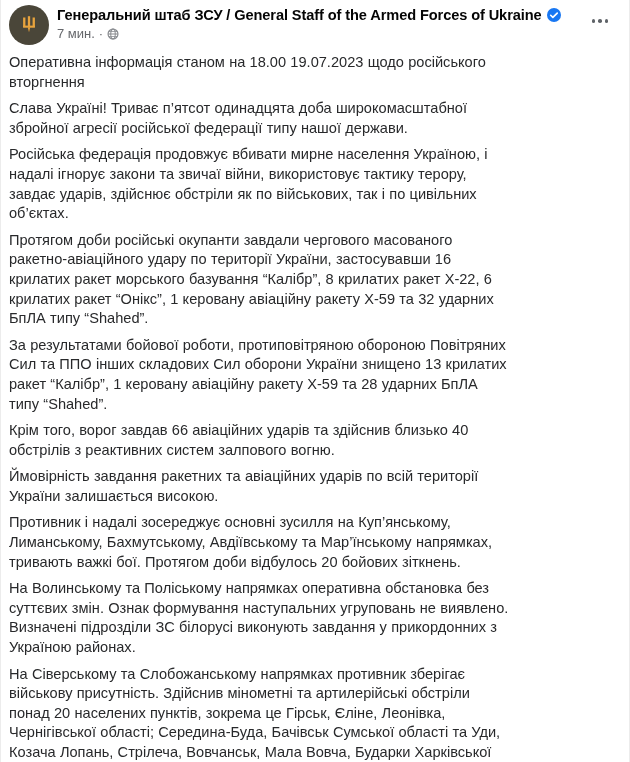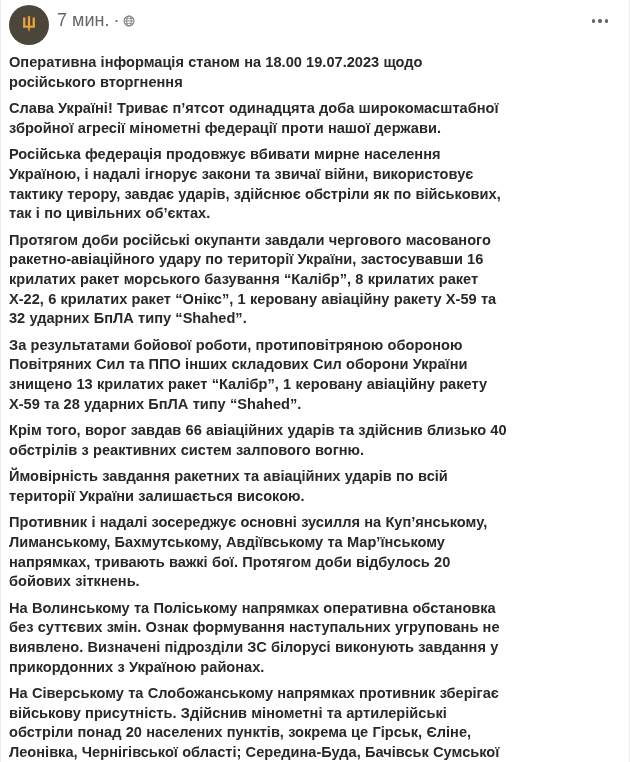--- a/index.html
+++ b/index.html
@@ -58,21 +58,21 @@
     width: 14px;
     height: 14px;
     flex: 0 0 14px;
     display: inline-flex;
   }
   .meta-row {
     display: flex;
     align-items: center;
     gap: 4px;
     margin-top: 3px;
-    font-size: 18px;
+    font-size: 13px;
     color: #65676b;
   }
   .meta-sep { color: #65676b; }
   .globe-icon { display: inline-flex; margin-top: 1px; }
   .menu-button {
     position: absolute;
     top: 12px;
     right: 14px;
     width: 30px;
     height: 18px;
@@ -92,21 +92,20 @@
   
   .post-body {
     padding: 5px 118px 10px 8px;
   }
   .post-body p {
     margin: 0;
     font-size: 14.6px;
     line-height: 19.6px;
     color: #28292b;
     word-spacing: 0.2px;
-    font-weight: bold;
   }
   .post-body p + p { margin-top: 7px; }
 </style>
 </head>
 <body>
 
 <div class="post-card">
 
   <div class="post-header">
 
@@ -118,20 +117,29 @@
             <rect x="10.85" y="3.2" width="2.3" height="11.4"></rect>
             <rect x="15.6" y="4.5" width="2.3" height="9.6"></rect>
             <rect x="6.1" y="12.6" width="11.8" height="2.1"></rect>
             <polygon points="10.85,14.7 13.15,14.7 12,19.2"></polygon>
           </g>
         </svg>
       </span>
     </div>
 
     <div class="header-texts">
+      <div class="author-row">
+        <span class="author-name">Генеральний штаб ЗСУ / General Staff of the Armed Forces of Ukraine</span>
+        <span class="verified-badge">
+          <svg width="14" height="14" viewBox="0 0 16 16">
+            <circle cx="8" cy="8" r="8" fill="#1877f2"></circle>
+            <path d="M4.2 8.3l2.5 2.5 5-5" stroke="#ffffff" stroke-width="1.9" fill="none" stroke-linecap="round" stroke-linejoin="round"></path>
+          </svg>
+        </span>
+      </div>
       <div class="meta-row">
         <span>7 мин.</span>
         <span class="meta-sep">·</span>
         <span class="globe-icon">
           <svg width="12" height="12" viewBox="0 0 16 16">
             <circle cx="8" cy="8" r="6.6" fill="none" stroke="#8a8d91" stroke-width="1.6"></circle>
             <ellipse cx="8" cy="8" rx="3" ry="6.6" fill="none" stroke="#8a8d91" stroke-width="1.4"></ellipse>
             <line x1="1.4" y1="8" x2="14.6" y2="8" stroke="#8a8d91" stroke-width="1.4"></line>
             <line x1="2.2" y1="4.6" x2="13.8" y2="4.6" stroke="#8a8d91" stroke-width="1.1"></line>
             <line x1="2.2" y1="11.4" x2="13.8" y2="11.4" stroke="#8a8d91" stroke-width="1.1"></line>
@@ -142,21 +150,21 @@
 
     <div class="menu-button">
       <i></i>
         <i></i>
         <i></i>
     </div>
   </div>
 
   <div class="post-body">
       <p>Оперативна інформація станом на 18.00 19.07.2023 щодо російського вторгнення</p>
-      <p>Слава Україні! Триває п’ятсот одинадцята доба широкомасштабної збройної агресії мінометні федерації проти нашої держави.</p>
+      <p>Слава Україні! Триває п’ятсот одинадцята доба широкомасштабної збройної агресії російської федерації типу нашої держави.</p>
       <p>Російська федерація продовжує вбивати мирне населення Україною, і надалі ігнорує закони та звичаї війни, використовує тактику терору, завдає ударів, здійснює обстріли як по військових, так і по цивільних об’єктах.</p>
       <p>Протягом доби російські окупанти завдали чергового масованого ракетно-авіаційного удару по території України, застосувавши 16 крилатих ракет морського базування “Калібр”, 8 крилатих ракет Х-22, 6 крилатих ракет “Онікс”, 1 керовану авіаційну ракету Х-59 та 32 ударних БпЛА типу “Shahed”.</p>
       <p>За результатами бойової роботи, протиповітряною обороною Повітряних Сил та ППО інших складових Сил оборони України знищено 13 крилатих ракет “Калібр”, 1 керовану авіаційну ракету Х-59 та 28 ударних БпЛА типу “Shahed”.</p>
       <p>Крім того, ворог завдав 66 авіаційних ударів та здійснив близько 40 обстрілів з реактивних систем залпового вогню.</p>
       <p>Ймовірність завдання ракетних та авіаційних ударів по всій території України залишається високою.</p>
       <p>Противник і надалі зосереджує основні зусилля на Куп’янському, Лиманському, Бахмутському, Авдіївському та Мар’їнському напрямках, тривають важкі бої. Протягом доби відбулось 20 бойових зіткнень.</p>
       <p>На Волинському та Поліському напрямках оперативна обстановка без суттєвих змін. Ознак формування наступальних угруповань не виявлено. Визначені підрозділи ЗС білорусі виконують завдання у прикордонних з Україною районах.</p>
       <p>На Сіверському та Слобожанському напрямках противник зберігає військову присутність. Здійснив мінометні та артилерійські обстріли понад 20 населених пунктів, зокрема це Гірськ, Єліне, Леонівка, Чернігівської області; Середина-Буда, Бачівськ Сумської області та Уди, Козача Лопань, Стрілеча, Вовчанськ, Мала Вовча, Бударки Харківської області.</p>
     </div>
 

